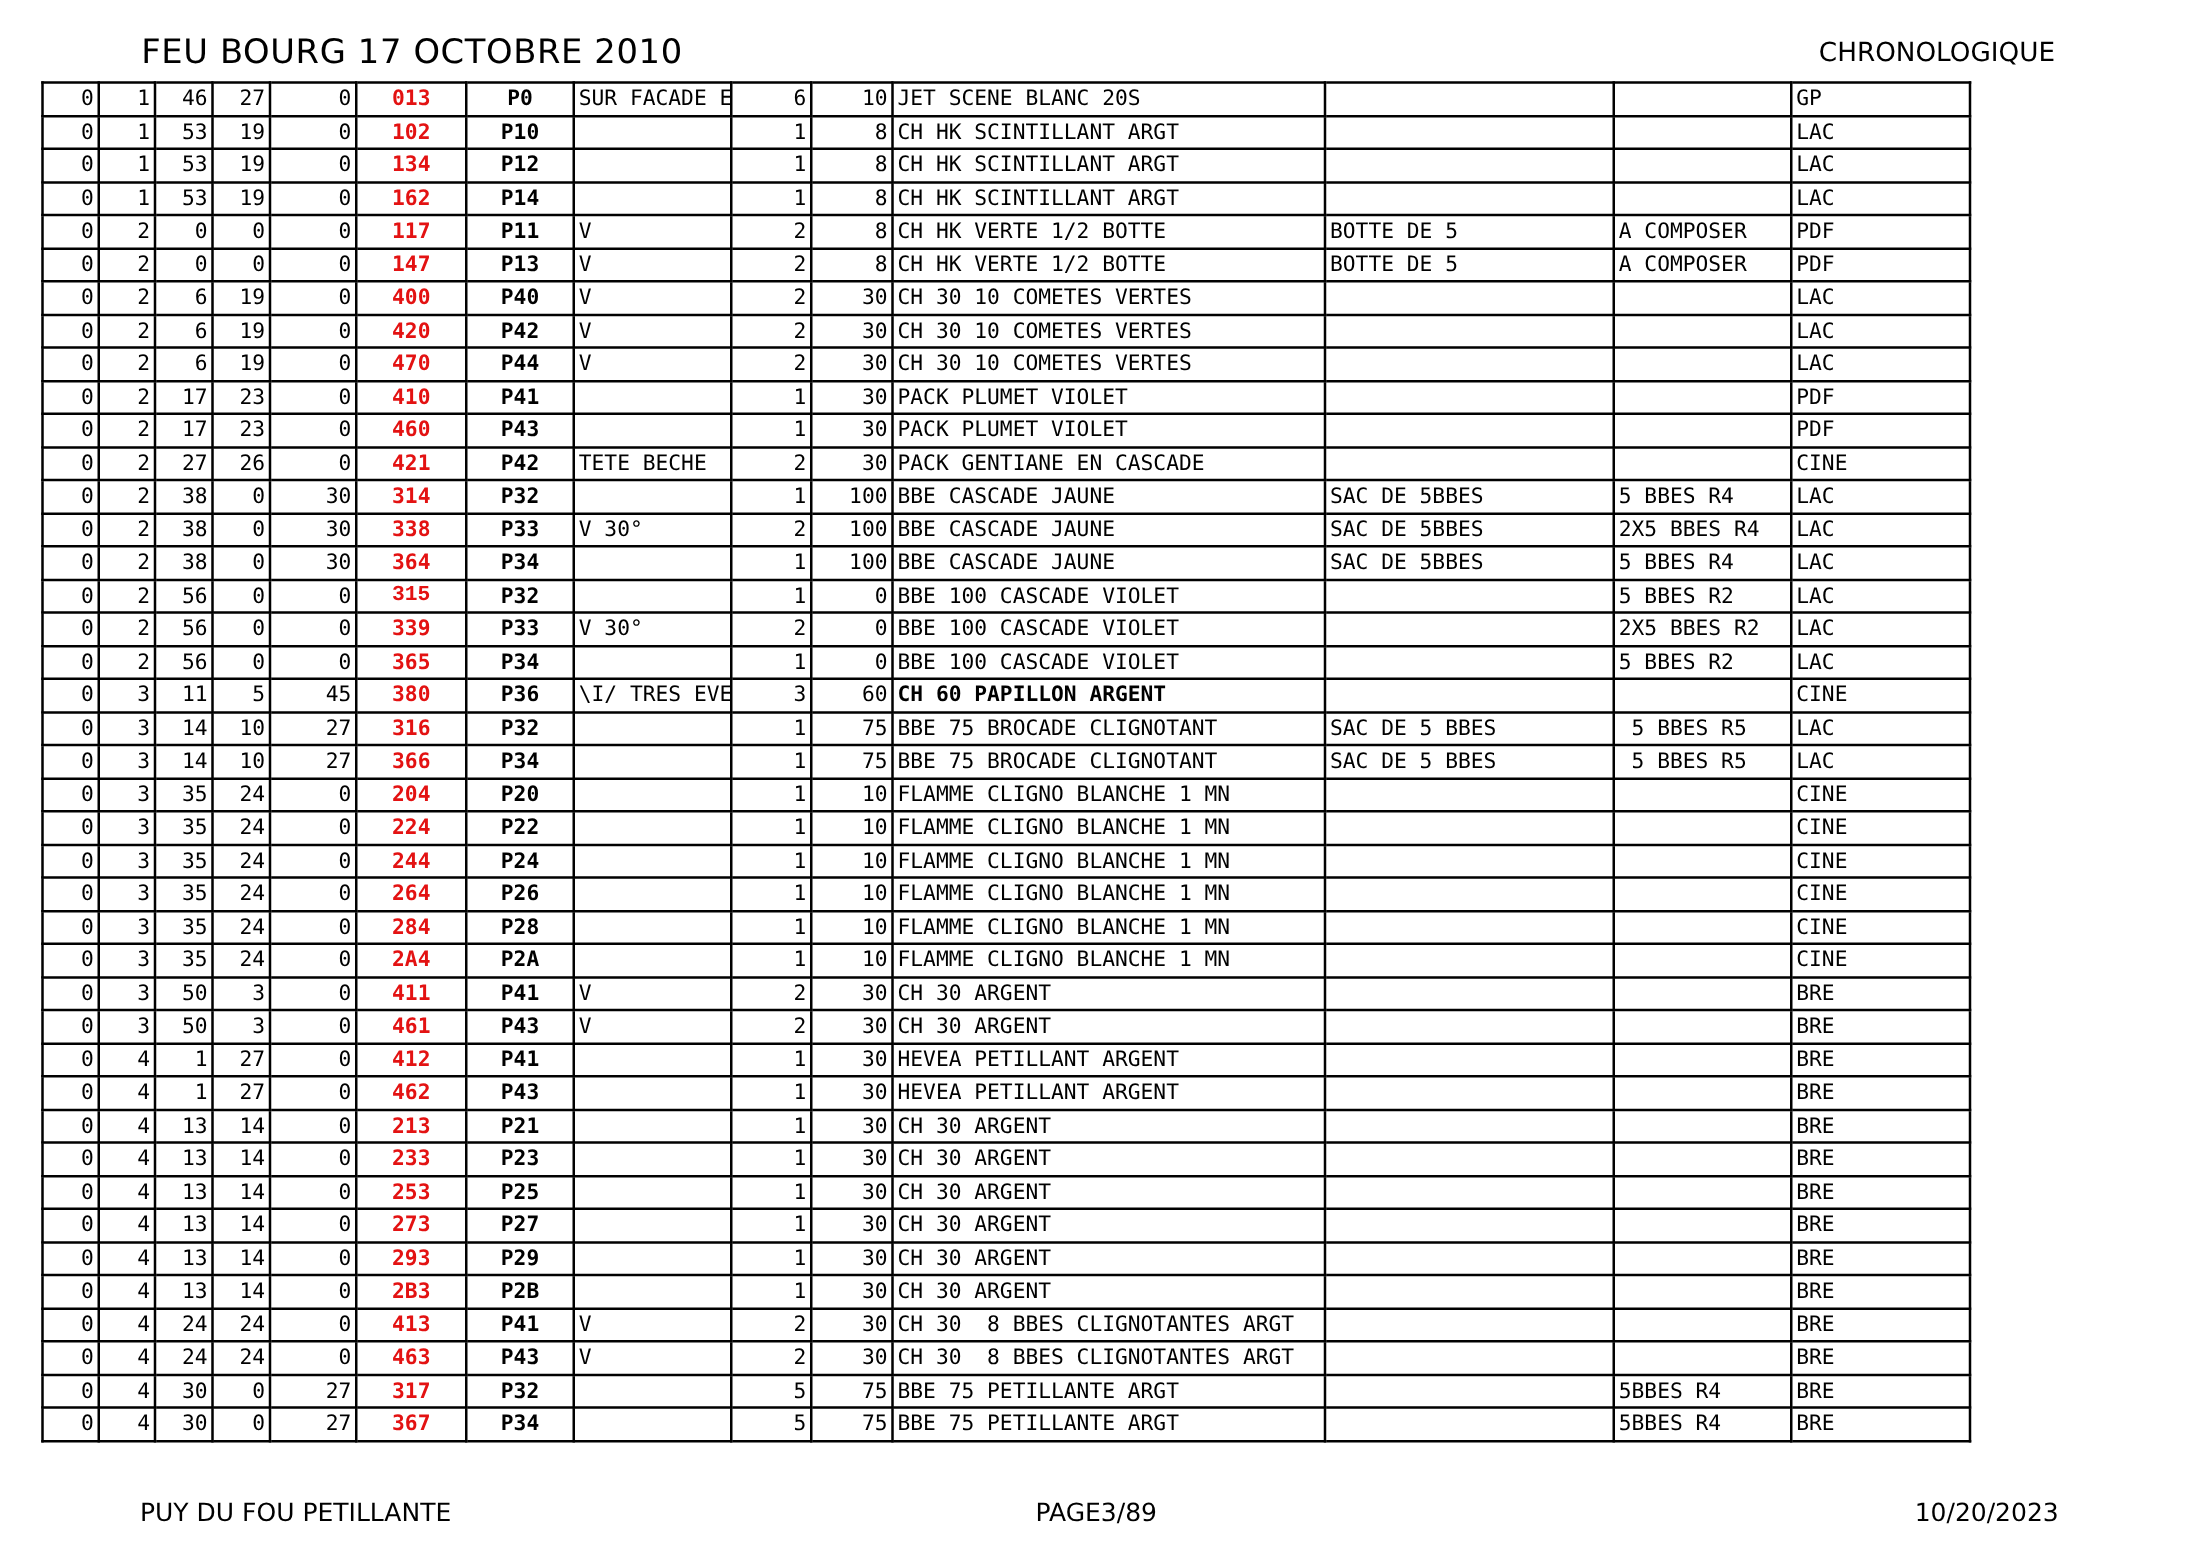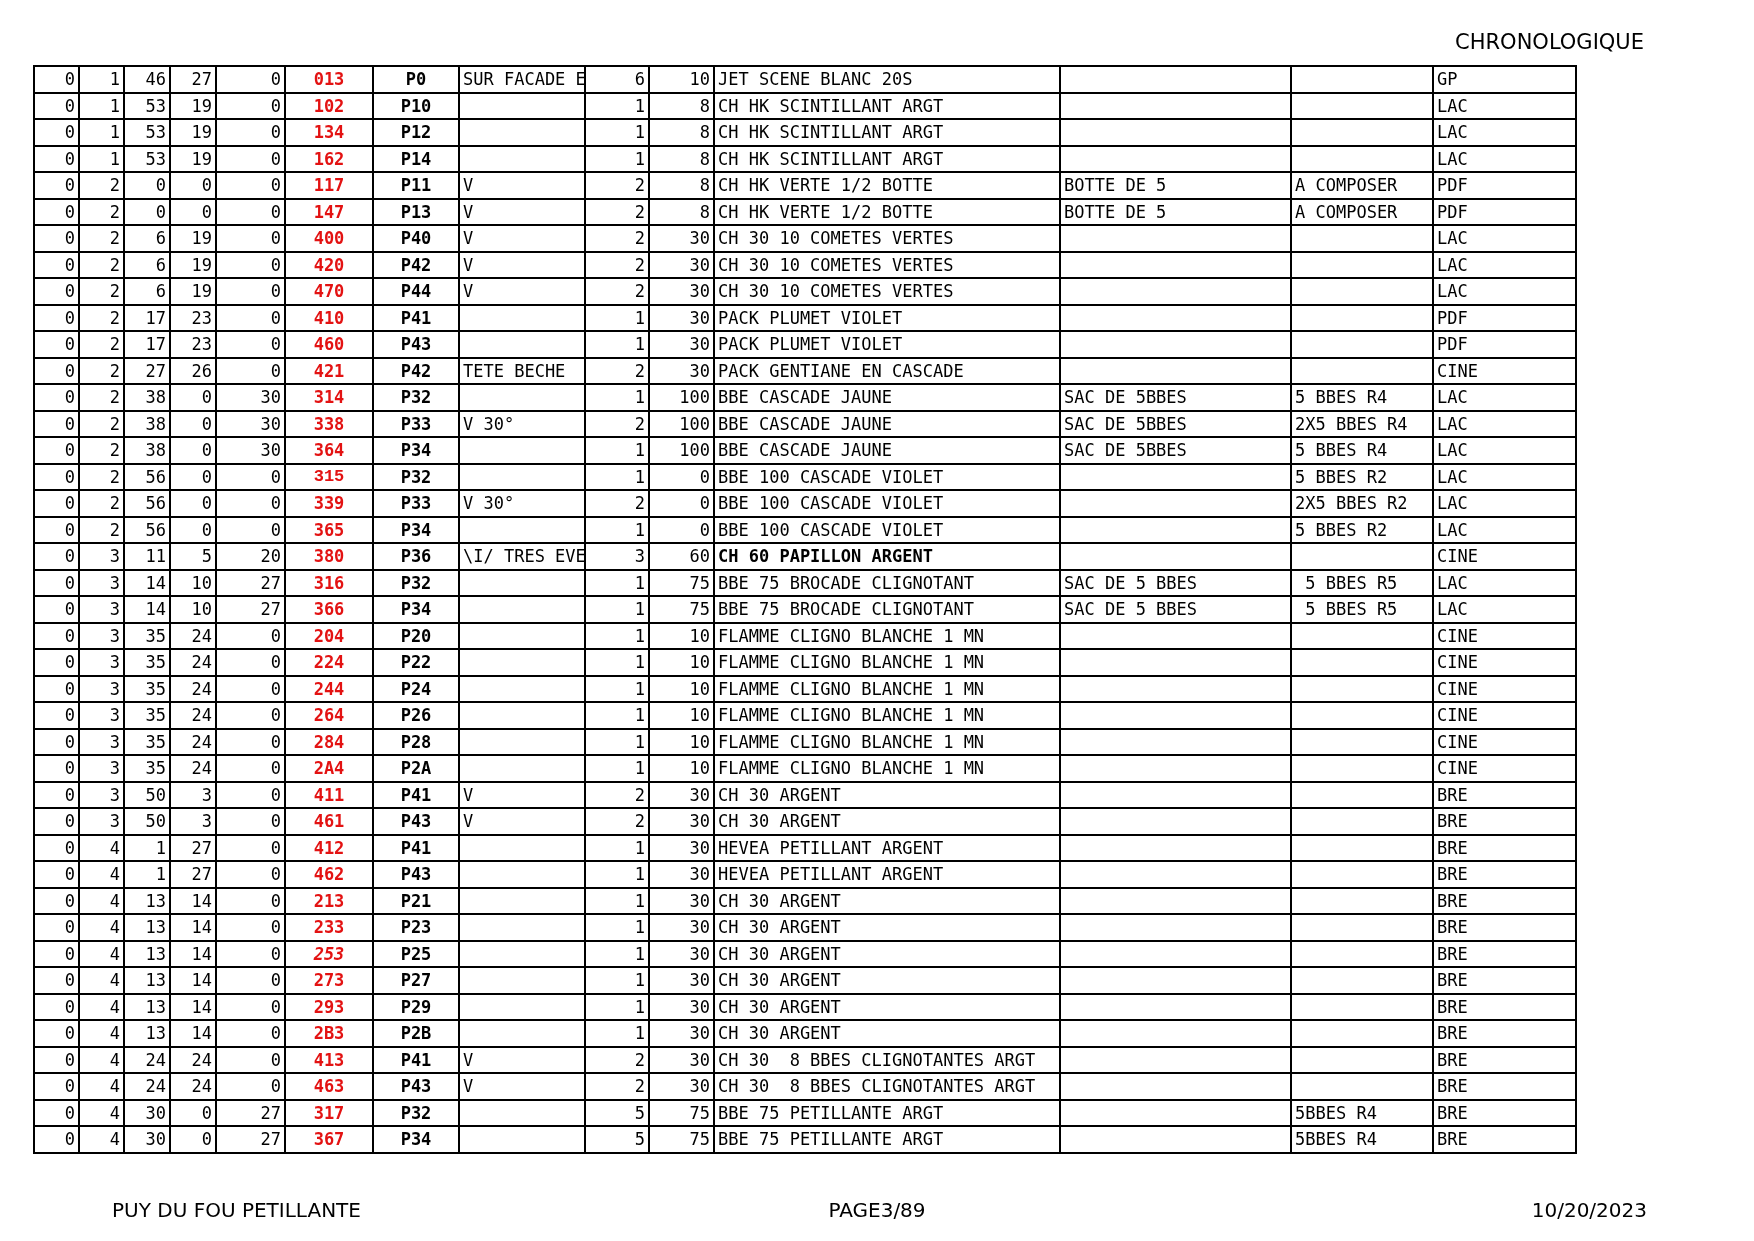--- a/index.html
+++ b/index.html
@@ -47,20 +47,21 @@
   }
   .footer-date {
     position:absolute; right:107px; top:1198px; font-size:20px; white-space:pre;
   }
 </style>
 </head>
 <body>
 
 <div class="page">
 
+  <div class="title">FEU BOURG 17 OCTOBRE 2010</div>
   <div class="mode">CHRONOLOGIQUE</div>
 
   <table class="schedule">
     <colgroup>
       <col style="width:45px">
         <col style="width:45px">
         <col style="width:46px">
       <col style="width:46px">
         <col style="width:69px">
         <col style="width:88px">
@@ -360,21 +361,21 @@
           <td class="txt" style="color: rgb(0, 0, 0);">BBE 100 CASCADE VIOLET</td>
           <td class="padl" style="color: rgb(0, 0, 0);"></td>
           <td class="padl" style="color: rgb(0, 0, 0);">5 BBES R2</td>
           <td class="cat" style="color: rgb(0, 0, 0);">LAC</td>
         </tr>
         <tr>
           <td class="num" style="color: rgb(0, 0, 0);">0</td>
           <td class="num" style="color: rgb(0, 0, 0);">3</td>
           <td class="num" style="color: rgb(0, 0, 0);">11</td>
           <td class="num" style="color: rgb(0, 0, 0);">5</td>
-          <td class="num" style="color: rgb(0, 0, 0);">20</td>
+          <td class="num" style="color: rgb(0, 0, 0);">45</td>
           <td class="code" style="color: rgb(227, 18, 18);">380</td>
           <td class="pos" style="color: rgb(0, 0, 0);">P36</td>
           <td class="txt" style="color: rgb(0, 0, 0);">\I/ TRES EVE</td>
           <td class="tight" style="color: rgb(0, 0, 0);">3</td>
           <td class="tight" style="color: rgb(0, 0, 0);">60</td>
           <td class="txt" style="color: rgb(0, 0, 0); font-weight: bold;">CH 60 PAPILLON ARGENT</td>
           <td class="padl" style="color: rgb(0, 0, 0);"></td>
           <td class="padl" style="color: rgb(0, 0, 0);"></td>
           <td class="cat" style="color: rgb(0, 0, 0);">CINE</td>
         </tr>
@@ -601,21 +602,21 @@
           <td class="padl" style="color: rgb(0, 0, 0);"></td>
           <td class="padl" style="color: rgb(0, 0, 0);"></td>
           <td class="cat" style="color: rgb(0, 0, 0);">BRE</td>
         </tr>
         <tr>
           <td class="num" style="color: rgb(0, 0, 0);">0</td>
           <td class="num" style="color: rgb(0, 0, 0);">4</td>
           <td class="num" style="color: rgb(0, 0, 0);">13</td>
           <td class="num" style="color: rgb(0, 0, 0);">14</td>
           <td class="num" style="color: rgb(0, 0, 0);">0</td>
-          <td class="code" style="color: rgb(227, 18, 18); font-style: italic;">253</td>
+          <td class="code" style="color: rgb(227, 18, 18);">253</td>
           <td class="pos" style="color: rgb(0, 0, 0);">P25</td>
           <td class="txt" style="color: rgb(0, 0, 0);"></td>
           <td class="tight" style="color: rgb(0, 0, 0);">1</td>
           <td class="tight" style="color: rgb(0, 0, 0);">30</td>
           <td class="txt" style="color: rgb(0, 0, 0);">CH 30 ARGENT</td>
           <td class="padl" style="color: rgb(0, 0, 0);"></td>
           <td class="padl" style="color: rgb(0, 0, 0);"></td>
           <td class="cat" style="color: rgb(0, 0, 0);">BRE</td>
         </tr>
         <tr>

